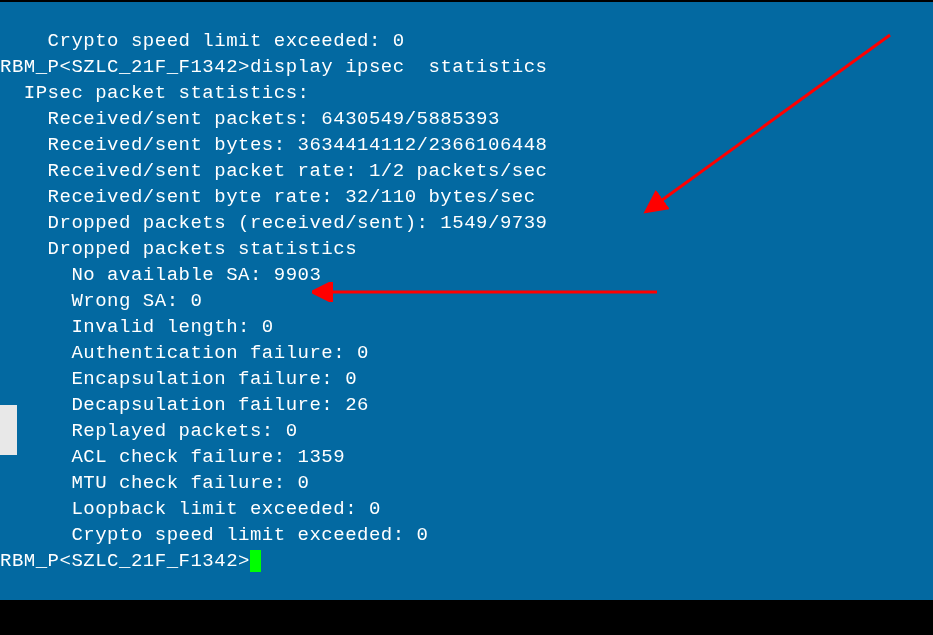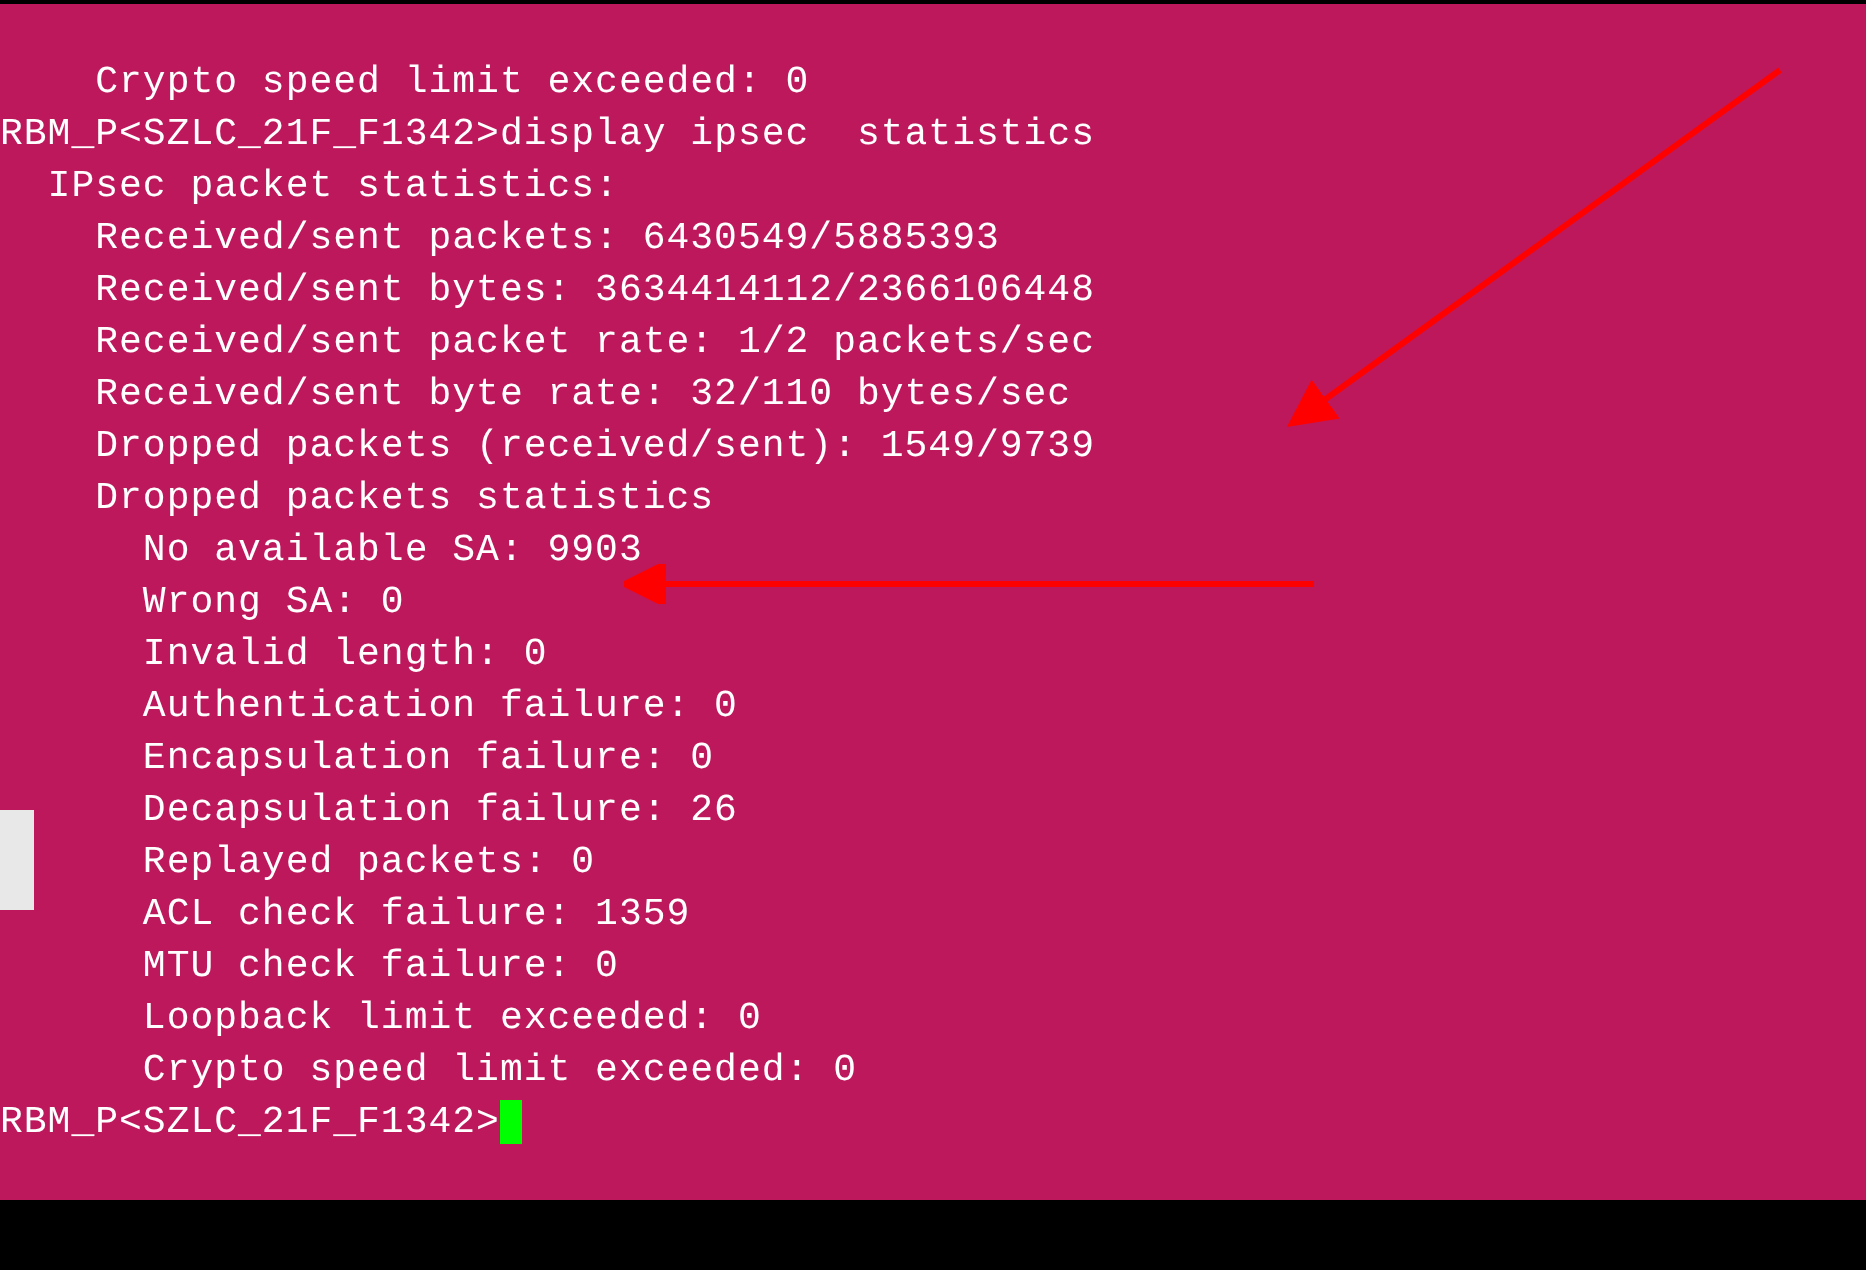--- a/index.html
+++ b/index.html
@@ -12,21 +12,21 @@
       font-family: 'Consolas', 'Courier New', monospace;
       font-size: 19px;
       color: #fff;
       width: 933px;
       height: 635px;
       position: relative;
       overflow: hidden;
       padding-top: 2px;
     }
     .terminal {
-      background: #be185d;
+      background: #0369a1;
       padding: 0;
       white-space: pre;
       line-height: 26px;
       letter-spacing: 0.5px;
     }
     .sidebar-left {
       position: absolute;
       left: 0;
       top: 405px;
       width: 17px;

